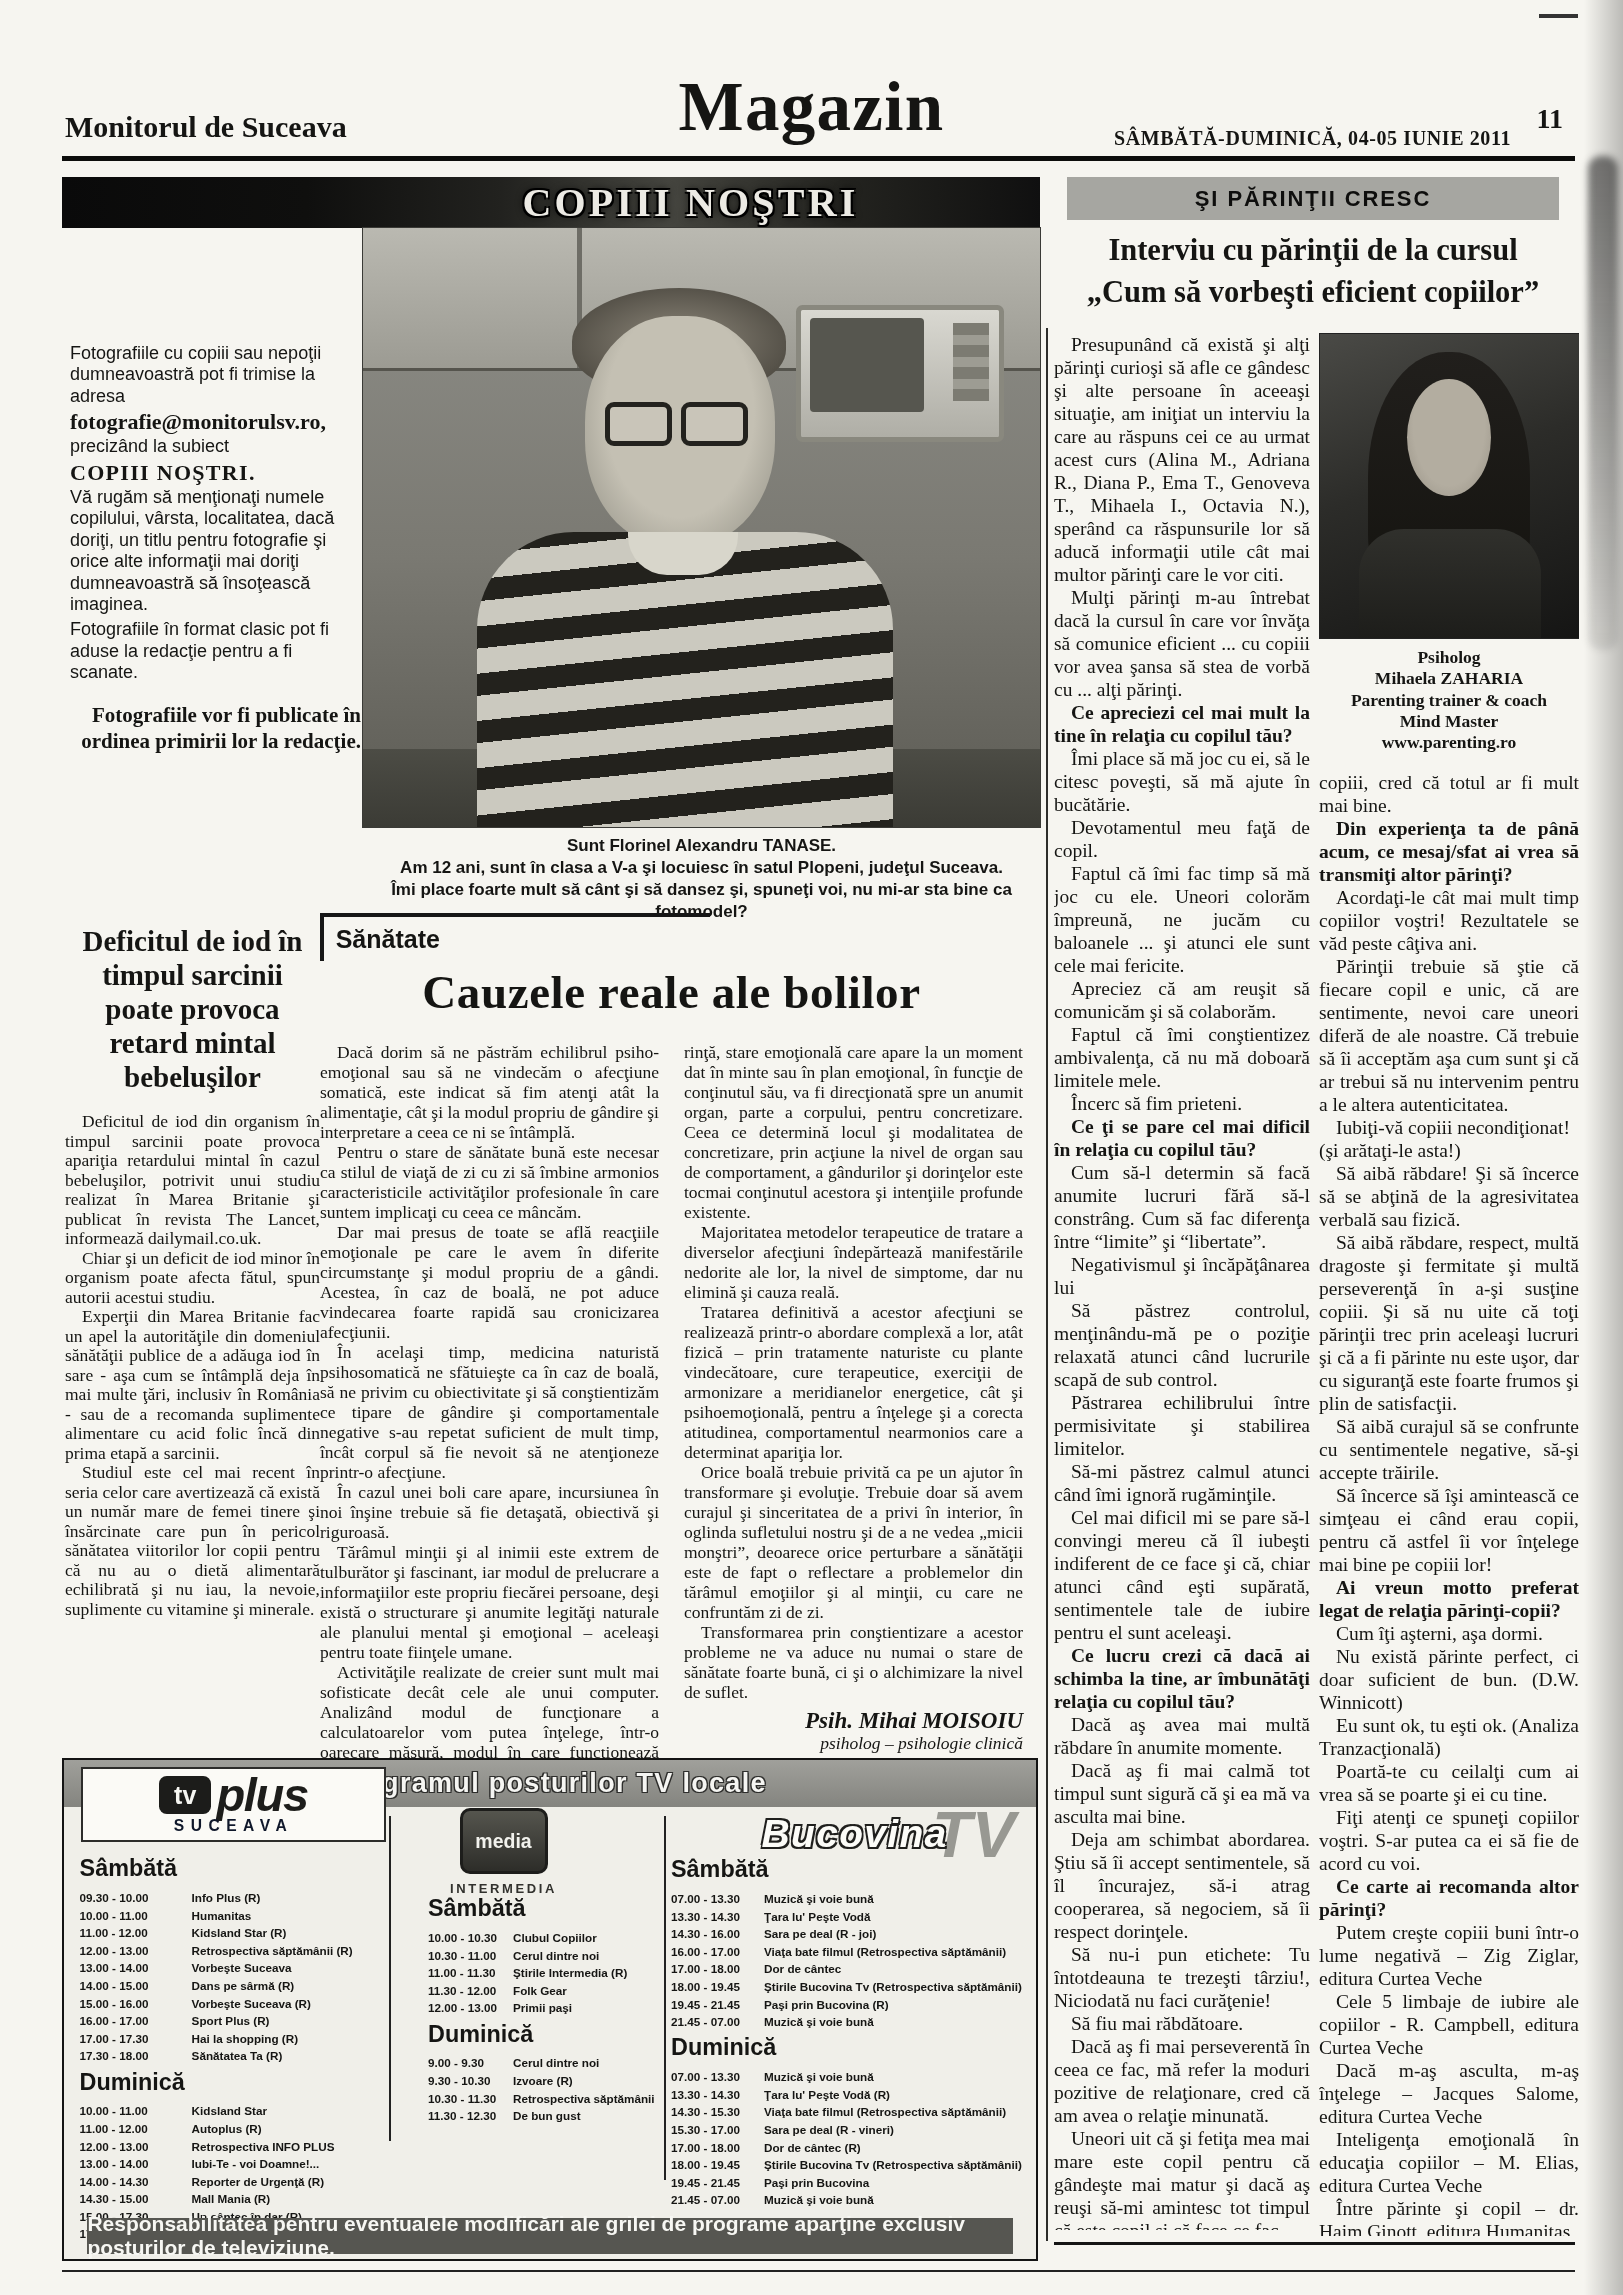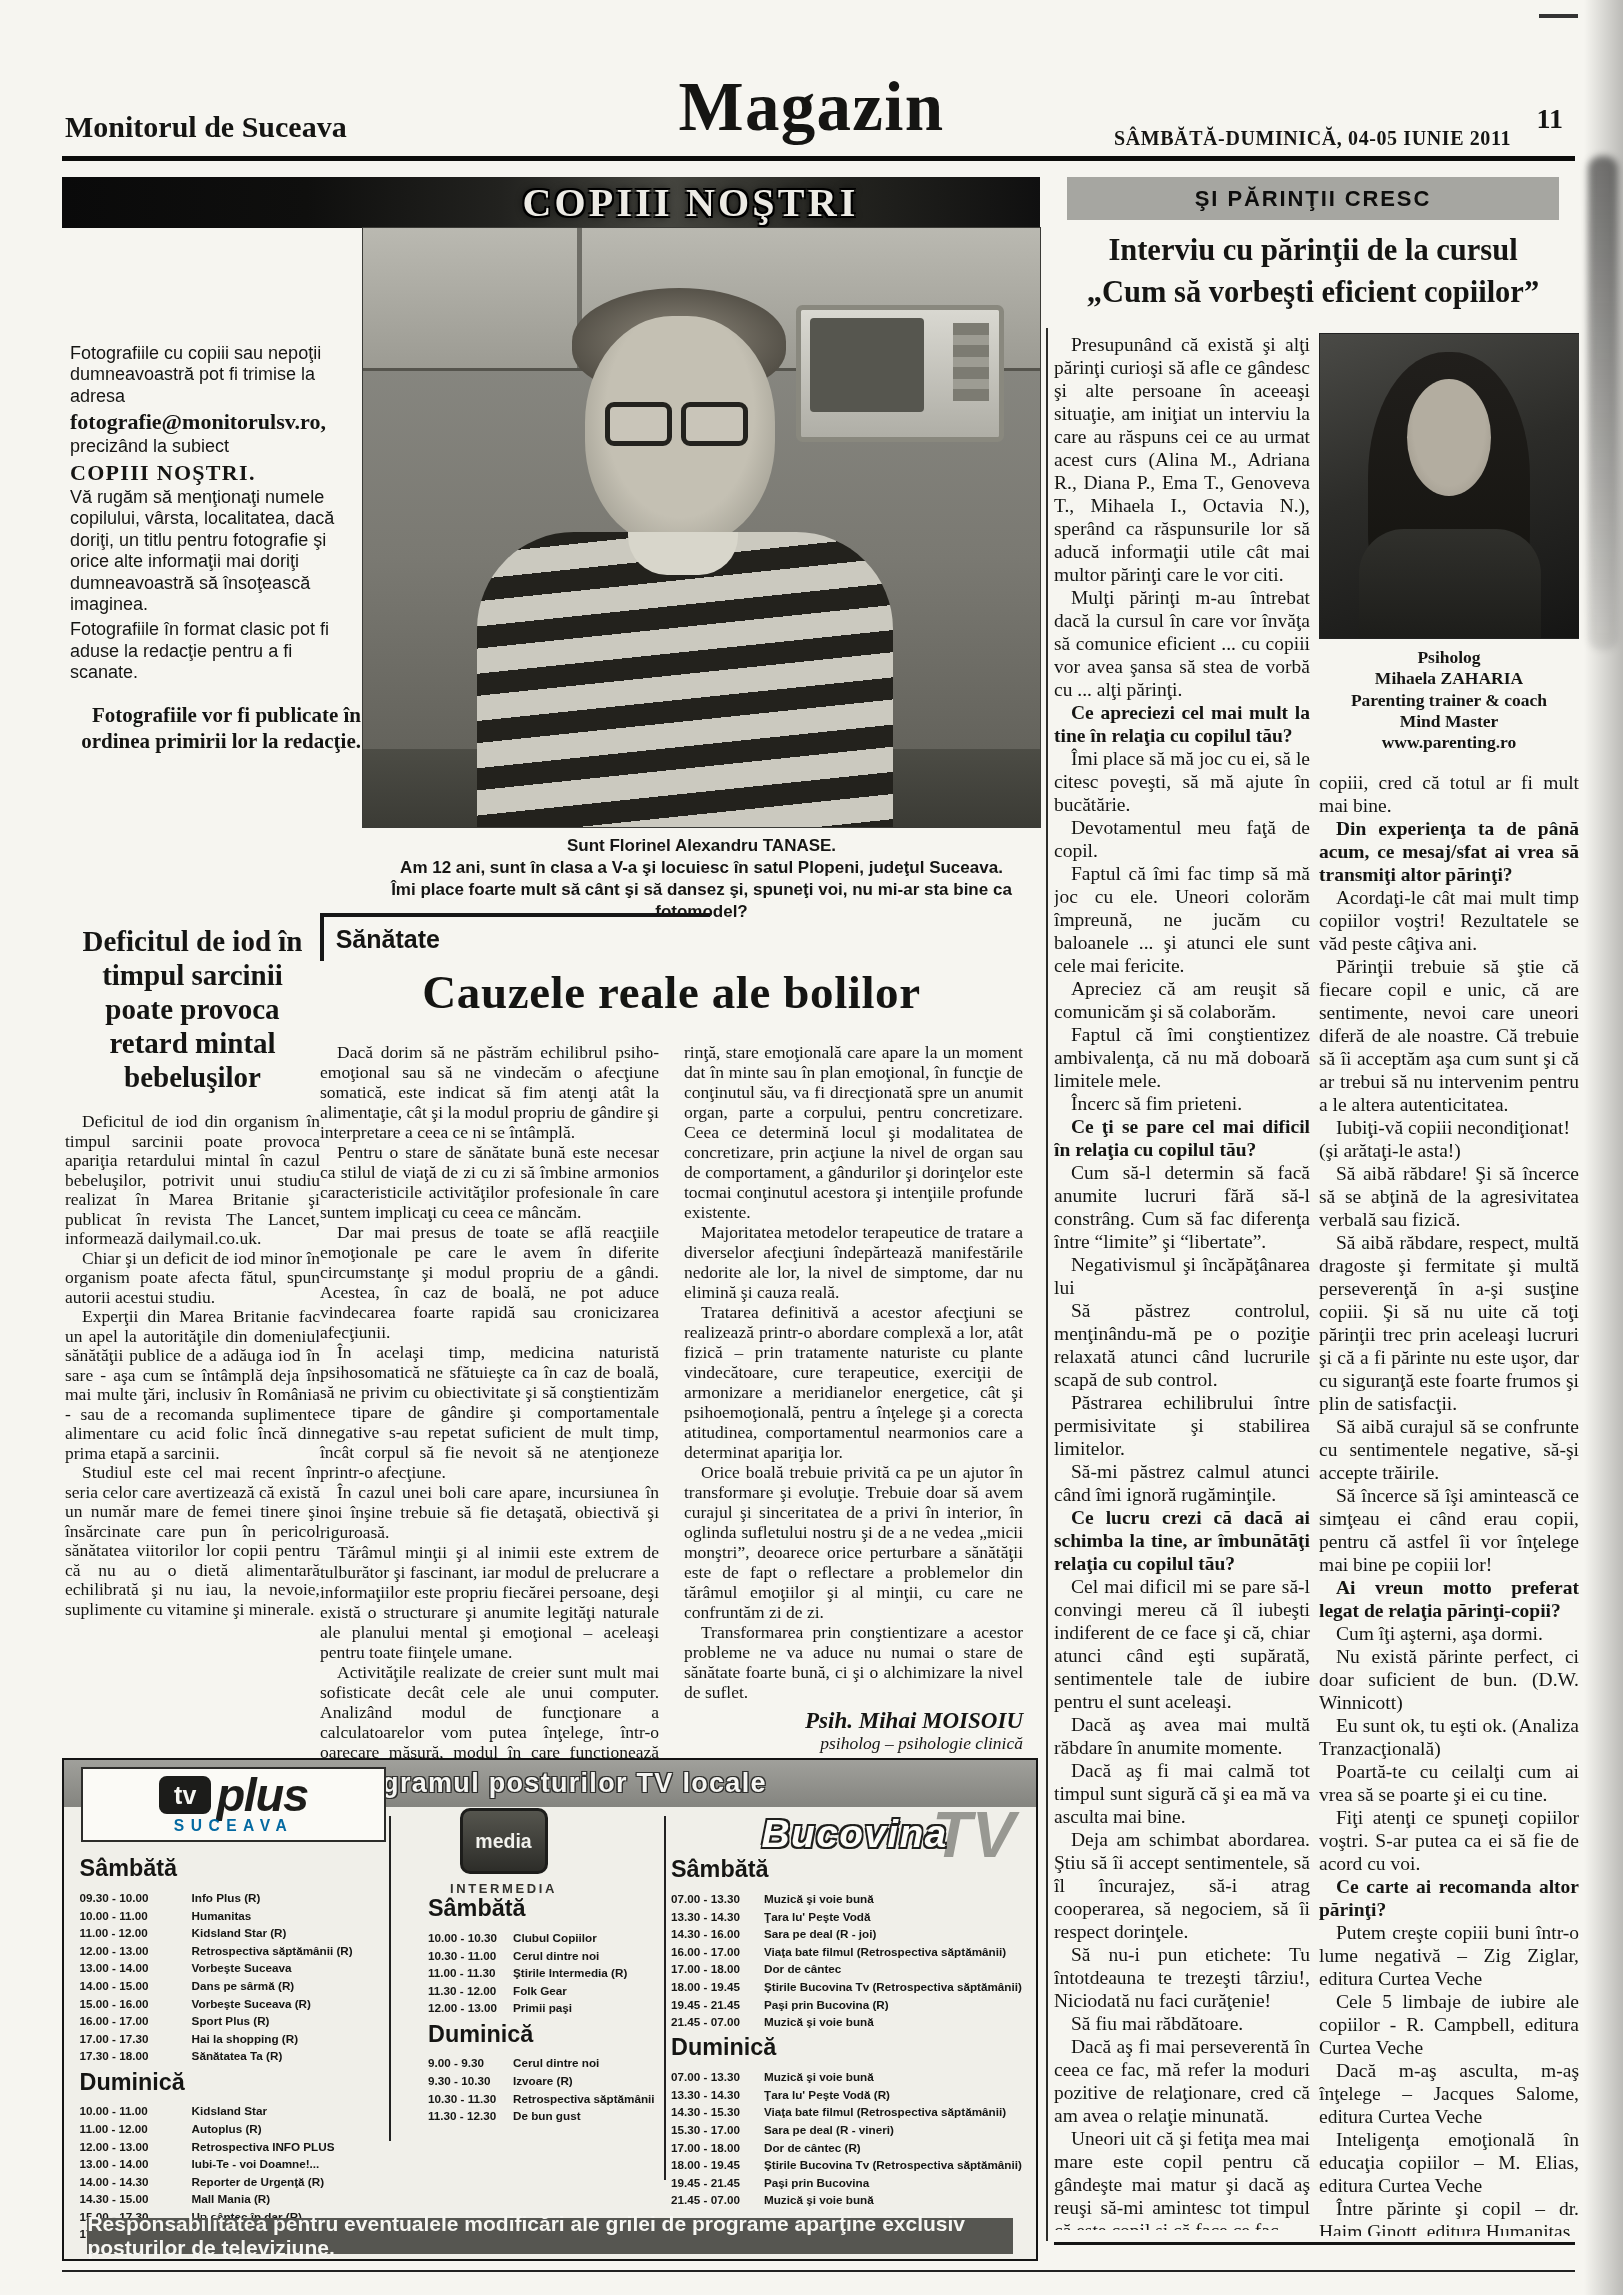--- a/index.html
+++ b/index.html
@@ -110,21 +110,21 @@
   .tv-header{position:absolute;left:0;right:0;top:0;height:47px;
       background:linear-gradient(#a0a09b,#84847f);display:flex;align-items:center;justify-content:center;}
   .tv-header-title{font-weight:bold;font-size:27px;letter-spacing:1.3px;color:#f5f5f2;
       text-shadow:1.3px 1.3px 0 #2e2e2c,-1.3px -1.3px 0 #2e2e2c,1.3px -1.3px 0 #2e2e2c,-1.3px 1.3px 0 #2e2e2c;}
   .tvplus-logo{position:absolute;left:17px;top:6.5px;width:305px;height:75px;background:#fbfaf6;
       border:2.6px solid #2c2c2a;box-sizing:border-box;text-align:center;padding-top:2.6px;}
   .tvp-row{display:flex;align-items:flex-end;justify-content:center;height:43px;}
   .tvp-icon{width:52px;height:38px;background:#1c1c1a;border-radius:7.8px;color:#f6f6f2;
       font-weight:bold;font-size:25px;display:flex;align-items:center;justify-content:center;margin-right:5.2px;}
   .tvp-plus{font-weight:bold;font-style:italic;font-size:47px;line-height:39px;letter-spacing:-1.3px;color:#1d1d1b;}
-  .tvp-city{margin-top:2.6px;font-weight:bold;font-size:15.6px;letter-spacing:6.5px;color:#0369a1;}
+  .tvp-city{margin-top:2.6px;font-weight:bold;font-size:15.6px;letter-spacing:6.5px;color:#0f172a;}
   .imedia-logo{position:absolute;left:365px;top:48px;width:149px;text-align:center;}
   .imedia-screen{margin:0 auto;width:82px;height:60px;border:3.2px solid #1d1d1b;border-radius:10px;
       background:linear-gradient(#55554e,#2d2d29);color:#f2f2ed;font-weight:bold;font-size:19.5px;
       display:flex;align-items:center;justify-content:center;}
   .imedia-label{margin-top:6.5px;font-weight:bold;font-size:13px;letter-spacing:2.6px;color:#32322e;}
   .bucovina-logo{position:absolute;right:17px;top:42px;width:260px;height:65px;}
   .bucovina-tv{position:absolute;right:3.9px;top:-5.2px;font-weight:bold;font-style:italic;font-size:65px;color:#989892;}
   .bucovina-name{position:absolute;left:2.6px;top:10.4px;font-weight:bold;font-style:italic;font-size:39px;
       letter-spacing:1.3px;color:#fcfcf8;
       text-shadow:1.9px 1.9px 0 #1f1f1d,-1.9px -1.9px 0 #1f1f1d,1.9px -1.9px 0 #1f1f1d,-1.9px 1.9px 0 #1f1f1d;}
@@ -253,22 +253,22 @@
       <p class="para">Faptul că îmi fac timp să mă joc cu ele. Uneori colorăm împreună, ne jucăm cu baloanele ... şi atunci ele sunt cele mai fericite.</p>
       <p class="para">Apreciez că am reuşit să comunicăm şi să colaborăm.</p>
       <p class="para">Faptul că îmi conştientizez ambivalenţa, că nu mă doboară limitele mele.</p>
       <p class="para">Încerc să fim prieteni.</p>
       <p class="para q">Ce ţi se pare cel mai dificil în relaţia cu copilul tău?</p>
       <p class="para">Cum să-l determin să facă anumite lucruri fără să-l constrâng. Cum să fac diferenţa între “limite” şi “libertate”.</p>
       <p class="para">Negativismul şi încăpăţânarea lui</p>
       <p class="para">Să păstrez controlul, menţinându-mă pe o poziţie relaxată atunci când lucrurile scapă de sub control.</p>
       <p class="para">Păstrarea echilibrului între permisivitate şi stabilirea limitelor.</p>
       <p class="para">Să-mi păstrez calmul atunci când îmi ignoră rugăminţile.</p>
+      <p class="para">Cel mai dificil mi se pare să-l convingi mereu că îl iubeşti indiferent de ce face şi că, chiar atunci când eşti supărată, sentimentele tale de iubire pentru el sunt aceleaşi.</p>
       <p class="para q">Ce lucru crezi că dacă ai schimba la tine, ar îmbunătăţi relaţia cu copilul tău?</p>
-      <p class="para">Cel mai dificil mi se pare să-l convingi mereu că îl iubeşti indiferent de ce face şi că, chiar atunci când eşti supărată, sentimentele tale de iubire pentru el sunt aceleaşi.</p>
       <p class="para">Dacă aş avea mai multă răbdare în anumite momente.</p>
       <p class="para">Dacă aş fi mai calmă tot timpul sunt sigură că şi ea mă va asculta mai bine.</p>
       <p class="para">Deja am schimbat abordarea. Ştiu să îi accept sentimentele, să îl încurajez, să-i atrag cooperarea, să negociem, să îi respect dorinţele.</p>
       <p class="para">Să nu-i pun etichete: Tu întotdeauna te trezeşti târziu!, Niciodată nu faci curăţenie!</p>
       <p class="para">Să fiu mai răbdătoare.</p>
       <p class="para">Dacă aş fi mai perseverentă în ceea ce fac, mă refer la moduri pozitive de relaţionare, cred că am avea o relaţie minunată.</p>
       <p class="para">Uneori uit că şi fetiţa mea mai mare este copil pentru că gândeşte mai matur şi dacă aş reuşi să-mi amintesc tot timpul că este copil şi că face ce fac</p>
     </div>
   <div class="int-col int-col2">
     <div class="woman-photo">

